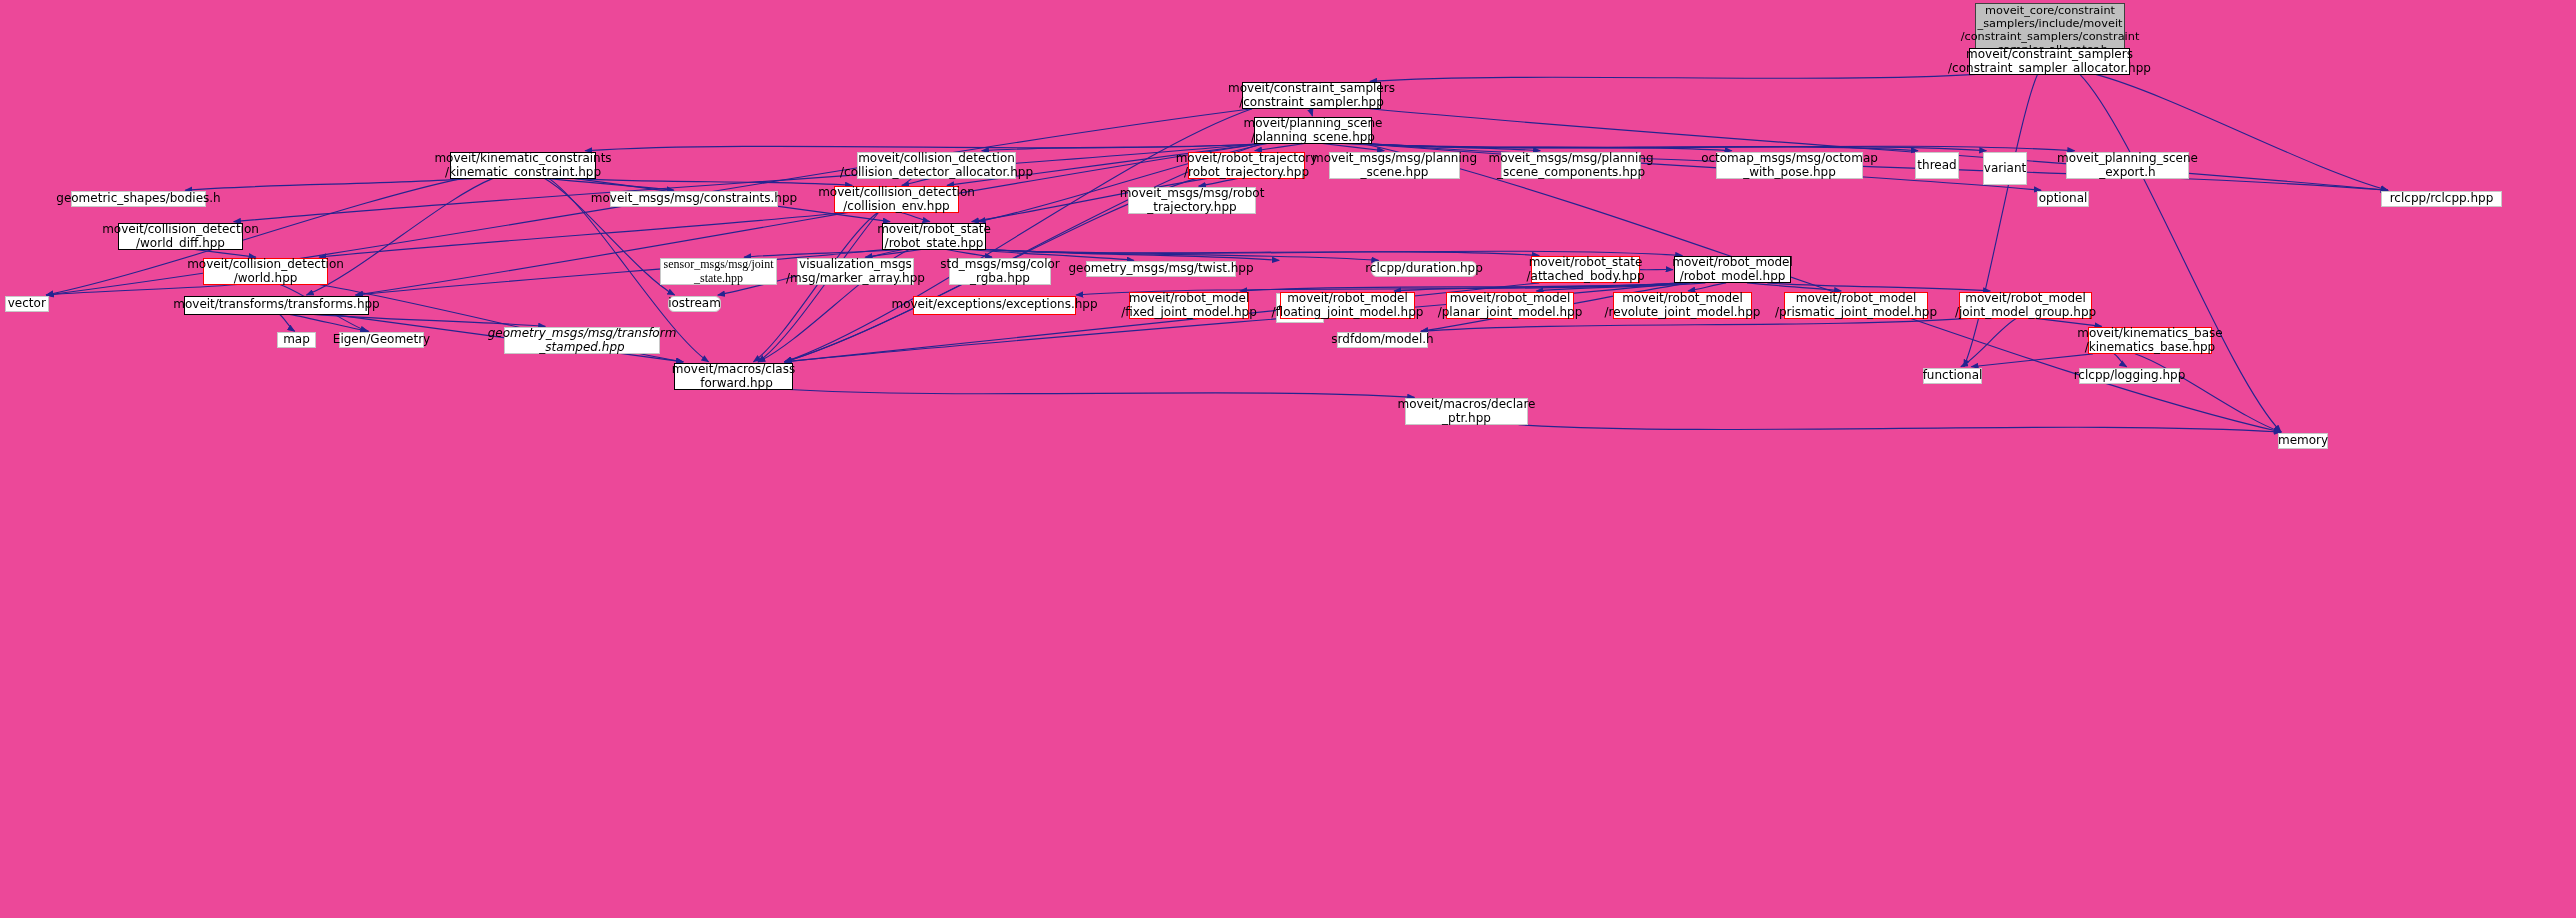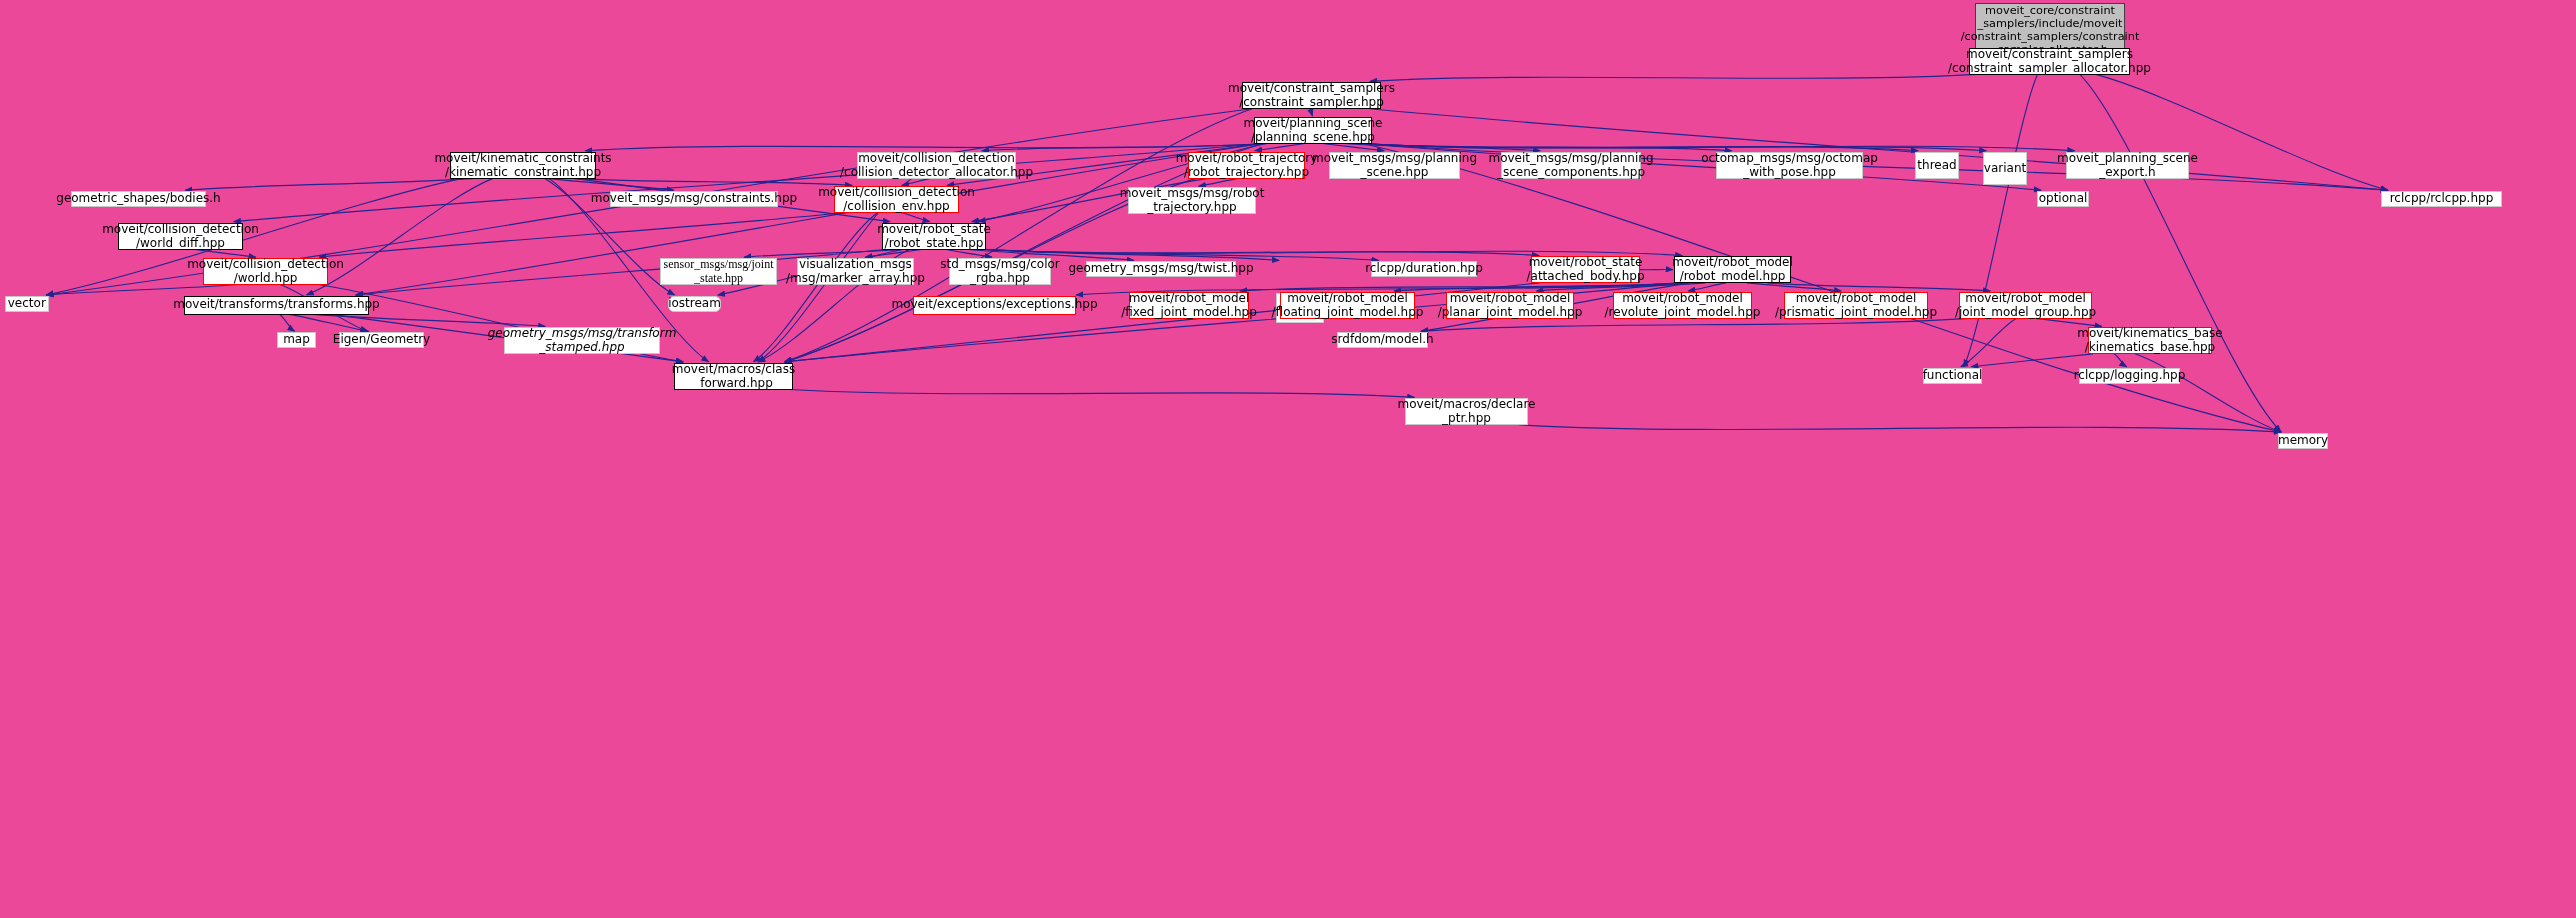--- a/index.html
+++ b/index.html
@@ -166,21 +166,21 @@
     <div class="node red" style="left: 203px; top: 258px; width: 125px; height: 27px;">moveit/collision_detection
 /world.hpp</div>
     <div class="node " style="left: 660px; top: 258px; width: 117px; height: 27px; font-family: Liberation Serif, serif;">sensor_msgs/msg/joint
 _state.hpp</div>
     <div class="node " style="left: 797px; top: 258px; width: 117px; height: 27px;">visualization_msgs
 /msg/marker_array.hpp</div>
     <div class="node " style="left: 949px; top: 258px; width: 102px; height: 27px;">std_msgs/msg/color
 _rgba.hpp</div>
     <div class="node " style="left: 1086px; top: 261px; width: 150px; height: 16px;">geometry_msgs/msg/twist.hpp</div>
     <div class="node " style="left: 1276px; top: 249px; width: 48px; height: 30px; margin-top: 44px;">cassert</div>
-    <div class="node " style="left: 1371px; top: 261px; width: 106px; height: 16px;">rclcpp/duration.hpp</div>
+    <div class="node " style="left: 1371px; top: 261px; width: 106px; height: 16px; border-radius: 6px;">rclcpp/duration.hpp</div>
     <div class="node red" style="left: 1531px; top: 256px; width: 109px; height: 27px;">moveit/robot_state
 /attached_body.hpp</div>
     <div class="node black" style="left: 1674px; top: 256px; width: 117px; height: 27px;">moveit/robot_model
 /robot_model.hpp</div>
     <div class="node " style="left: 4.8px; top: 296px; width: 44px; height: 16px;">vector</div>
     <div class="node black" style="left: 184px; top: 296px; width: 185px; height: 18.5px;">moveit/transforms/transforms.hpp</div>
     <div class="node " style="left: 668px; top: 296px; width: 53px; height: 16px; border-radius: 6px;">iostream</div>
     <div class="node red" style="left: 913px; top: 296px; width: 163px; height: 18.5px;">moveit/exceptions/exceptions.hpp</div>
     <div class="node red" style="left: 1129px; top: 292px; width: 120px; height: 27px;">moveit/robot_model
 /fixed_joint_model.hpp</div>

